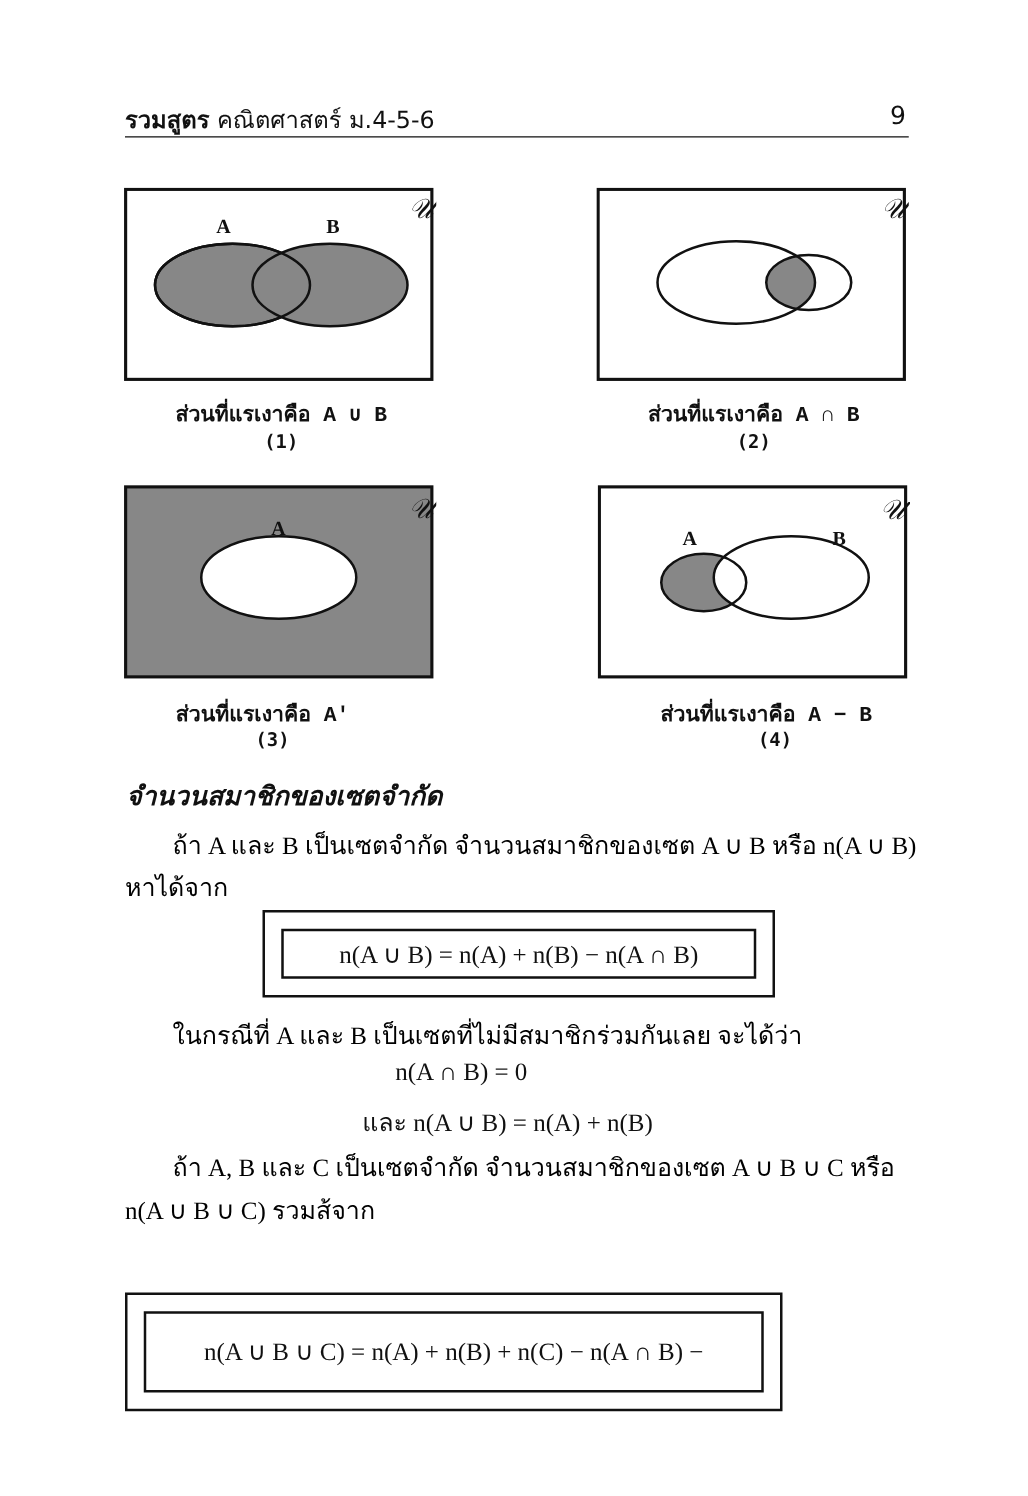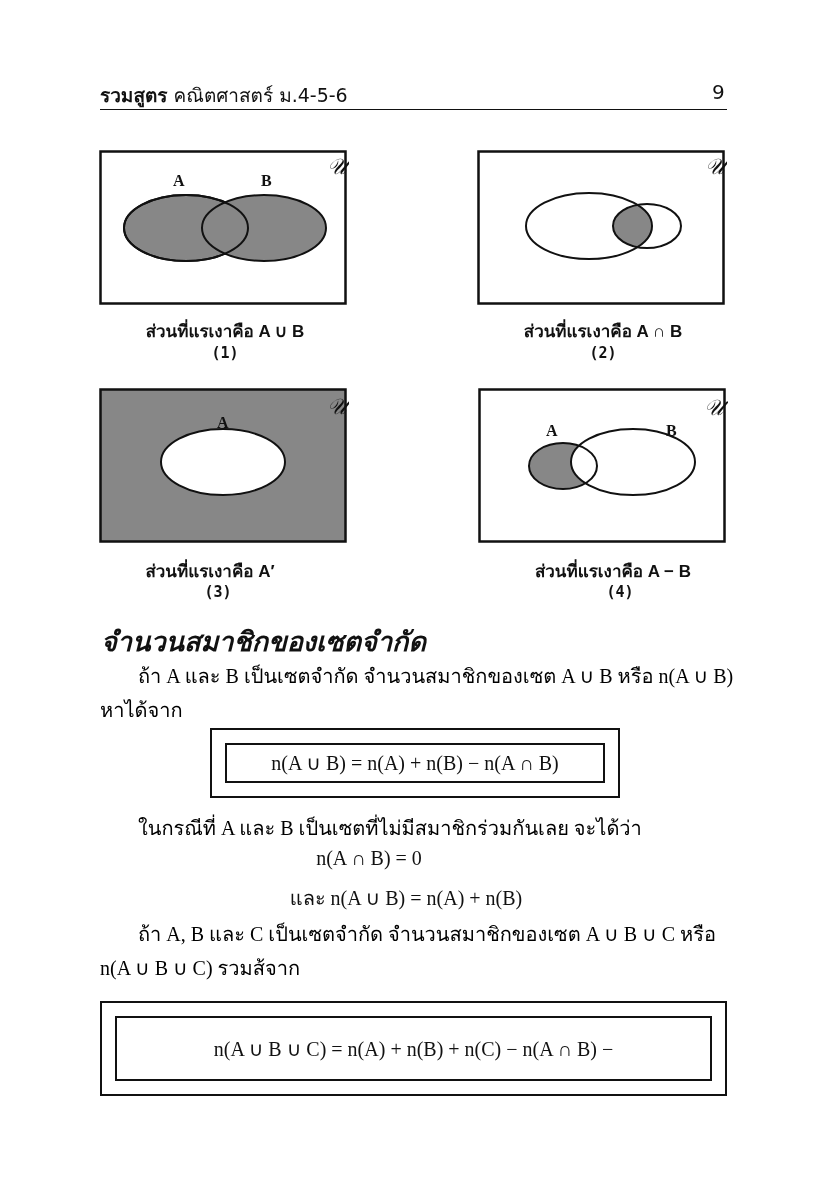--- a/index.html
+++ b/index.html
@@ -4,23 +4,23 @@
 <style>
   html, body { margin: 0; padding: 0; background: #ffffff; }
   body { width: 822px; height: 1197px; position: relative; overflow: hidden; color: #111; font-family: "Liberation Serif", serif; }
   .abs { position: absolute; }
   .header-title { left: 100px; top: 80px; font-family: "DejaVu Sans", sans-serif; font-size: 19px; color: #111; white-space: nowrap; }
   .header-title b { font-weight: bold; }
   .page-number { left: 712px; top: 80px; font-family: "DejaVu Sans", sans-serif; font-size: 20px; color: #111; }
   .header-rule { left: 100px; top: 109px; width: 627px; height: 0; border-top: 1.6px solid #111; }
   .venn { position: absolute; }
   .venn svg { display: block; }
-  .caption { position: absolute; font-family: Liberation Sans, sans-serif; font-weight: bold; font-size: 17px; text-align: center; white-space: nowrap; }
+  .caption { position: absolute; font-family: Liberation Mono, monospace; font-weight: bold; font-size: 17px; text-align: center; white-space: nowrap; }
   .caption-num { position: absolute; font-family: "DejaVu Sans Mono", monospace; font-weight: bold; font-size: 15px; text-align: center; }
-  .section-heading { left: 101px; top: 620px; font-family: "DejaVu Sans", sans-serif; font-weight: bold; font-style: italic; font-size: 27px; white-space: nowrap; }
+  .section-heading { left: 101px; top: 620px; font-family: "DejaVu Sans", sans-serif; font-weight: bold; font-style: italic; font-size: 21px; white-space: nowrap; }
   .para { position: absolute; font-family: "Liberation Serif", serif; font-size: 20px; white-space: nowrap; color: #000000; }
   .formula-box { position: absolute; border: 2px solid #111; padding: 13px; box-sizing: border-box; }
   .formula-inner { border: 2px solid #111; width: 100%; height: 100%; box-sizing: border-box; display: flex; flex-direction: column; align-items: center; justify-content: center; font-family: "Liberation Serif", serif; font-size: 20px; }
   .formula-inner div { white-space: nowrap; }
   .center-line { position: absolute; left: 0; width: 822px; text-align: center; font-family: "Liberation Serif", serif; font-size: 20px; white-space: nowrap; }
 </style>
 </head>
 <body>
 
 <div class="abs header-title"><b>รวมสูตร</b><span> คณิตศาสตร์ ม.4-5-6</span></div>
@@ -99,17 +99,17 @@
   </div>
 </div>
 
 <div class="para" style="left:138px; top:812px;">ในกรณีที่ A และ  B เป็นเซตที่ไม่มีสมาชิกร่วมกันเลย จะได้ว่า</div>
 <div class="center-line" style="top:847px; left:-42px;">n(A ∩ B) = 0</div>
 <div class="center-line" style="top:882px; left:-5px;">และ n(A ∪ B) = n(A) + n(B)</div>
 
 <div class="para" style="left:138px; top:918px;">ถ้า A, B และ C เป็นเซตจำกัด จำนวนสมาชิกของเซต A ∪ B ∪ C หรือ</div>
 <div class="para" style="left:100px; top:952px;">n(A ∪ B ∪ C) รวมส้จาก</div>
 
-<div class="formula-box" style="left:100px; top:1001px; width:627px; height:95px;text-align:right;">
+<div class="formula-box" style="left:100px; top:1034px; width:526px; height:95px;text-align:right;">
   <div class="formula-inner" style="gap:12px;">
     <div>n(A ∪ B ∪ C) = n(A) + n(B) + n(C) − n(A ∩ B) −</div>
   </div>
 </div>
 
 </body></html>

